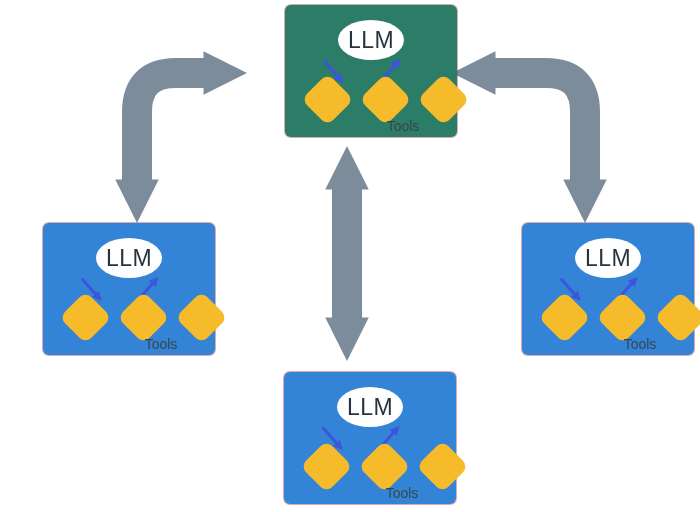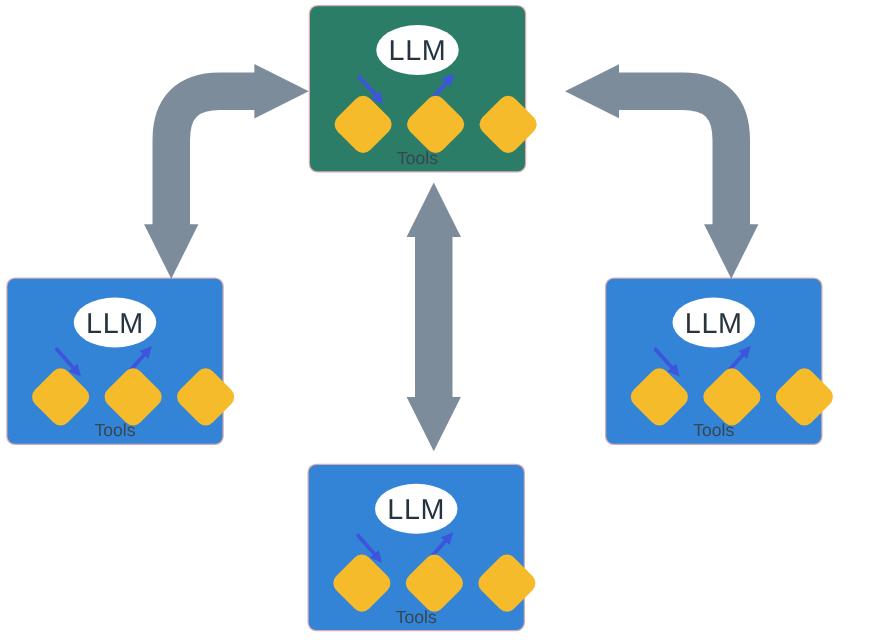--- a/index.html
+++ b/index.html
@@ -25,20 +25,21 @@
   }
   .flow-head { fill: var(--flow-arrow, #7C8C9B); }
   .inner-head { fill: var(--inner-arrow, #3D55DB); }
 
   .node {
     position: absolute;
     width: 172px;
     height: 132px;
     border-radius: 6px;
     box-shadow: 0 0 0 1px rgba(158, 35, 45, 0.38);
+    margin-left: 37px;
   }
   .node--top    { left: 248px; top: 5px;   background: var(--top-box, #2B7D68); }
   .node--left   { left: 6px;   top: 223px; background: var(--peer-box, #3384D6); }
   .node--right  { left: 485px; top: 223px; background: var(--peer-box, #3384D6); }
   .node--bottom { left: 247px; top: 372px; background: var(--peer-box, #3384D6); }
 
   .llm-bubble {
     position: absolute;
     left: 50%;
     top: 15px;
@@ -84,20 +85,21 @@
     fill: none;
   }
   .tools-label {
     position: absolute;
     bottom: 3px;
     left: 0;
     width: 100%;
     text-align: center;
     font-size: 14px;
     color: var(--tools-text, #39454E);
+    padding-left: 32px;
   }
 </style>
 </head>
 <body>
 
 <div class="canvas">
 
   <svg class="flow-layer" viewBox="0 0 700 512">
     <defs>
       <marker id="flowHead" viewBox="0 0 10 10" refX="1.5" refY="5" markerWidth="1.45" markerHeight="1.65" orient="auto-start-reverse">

